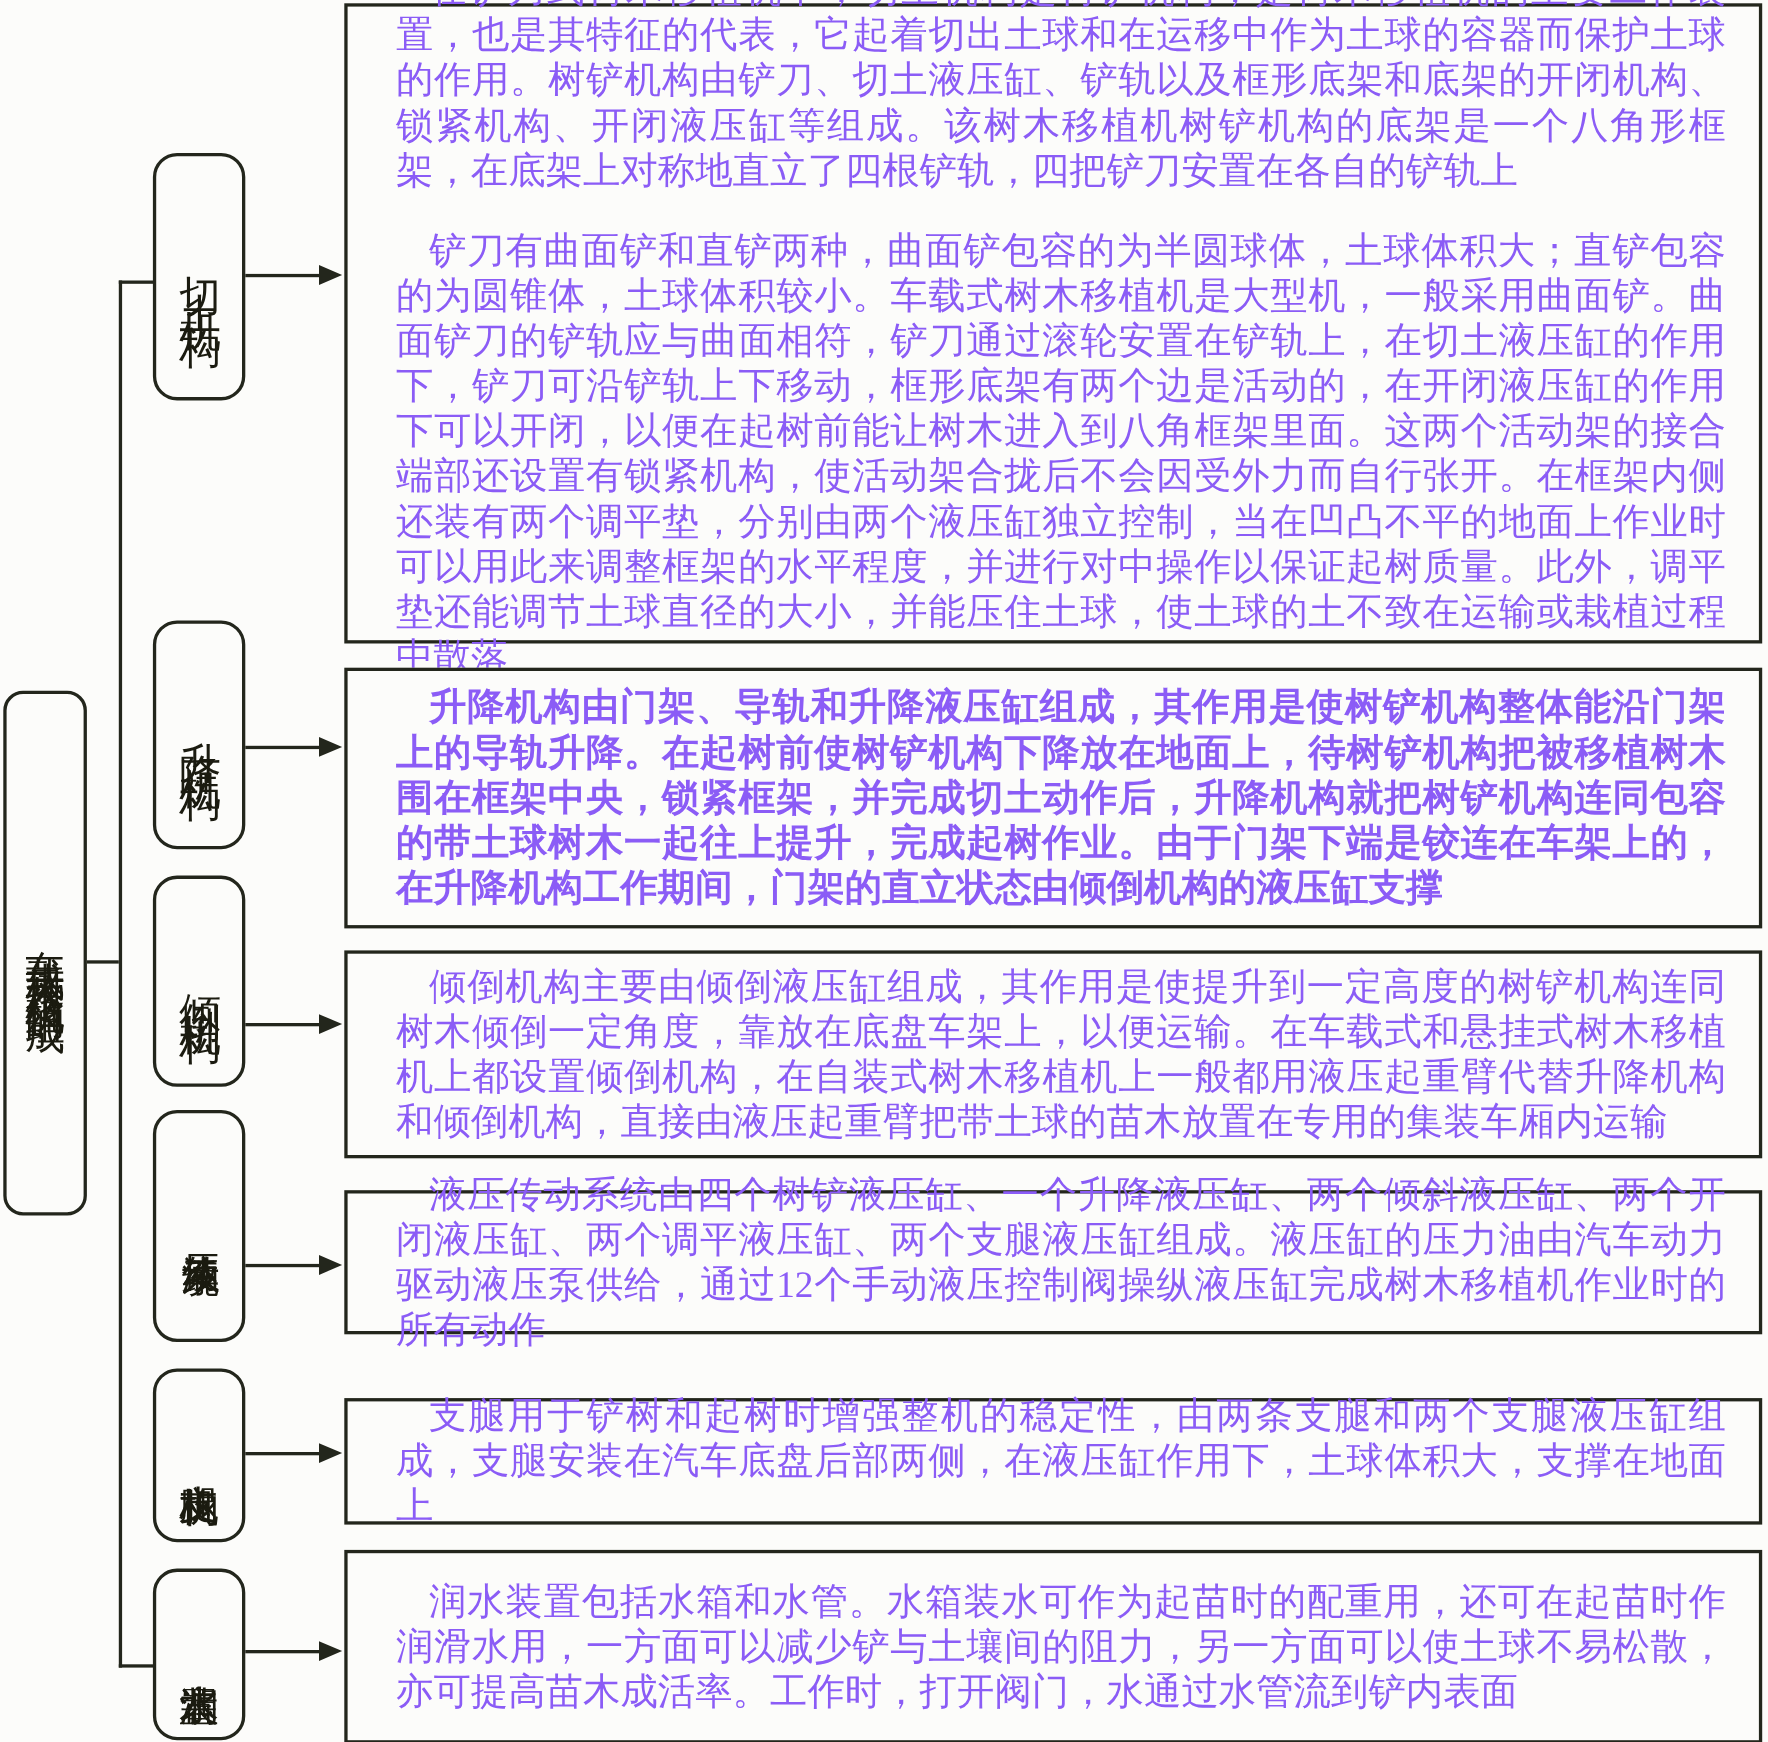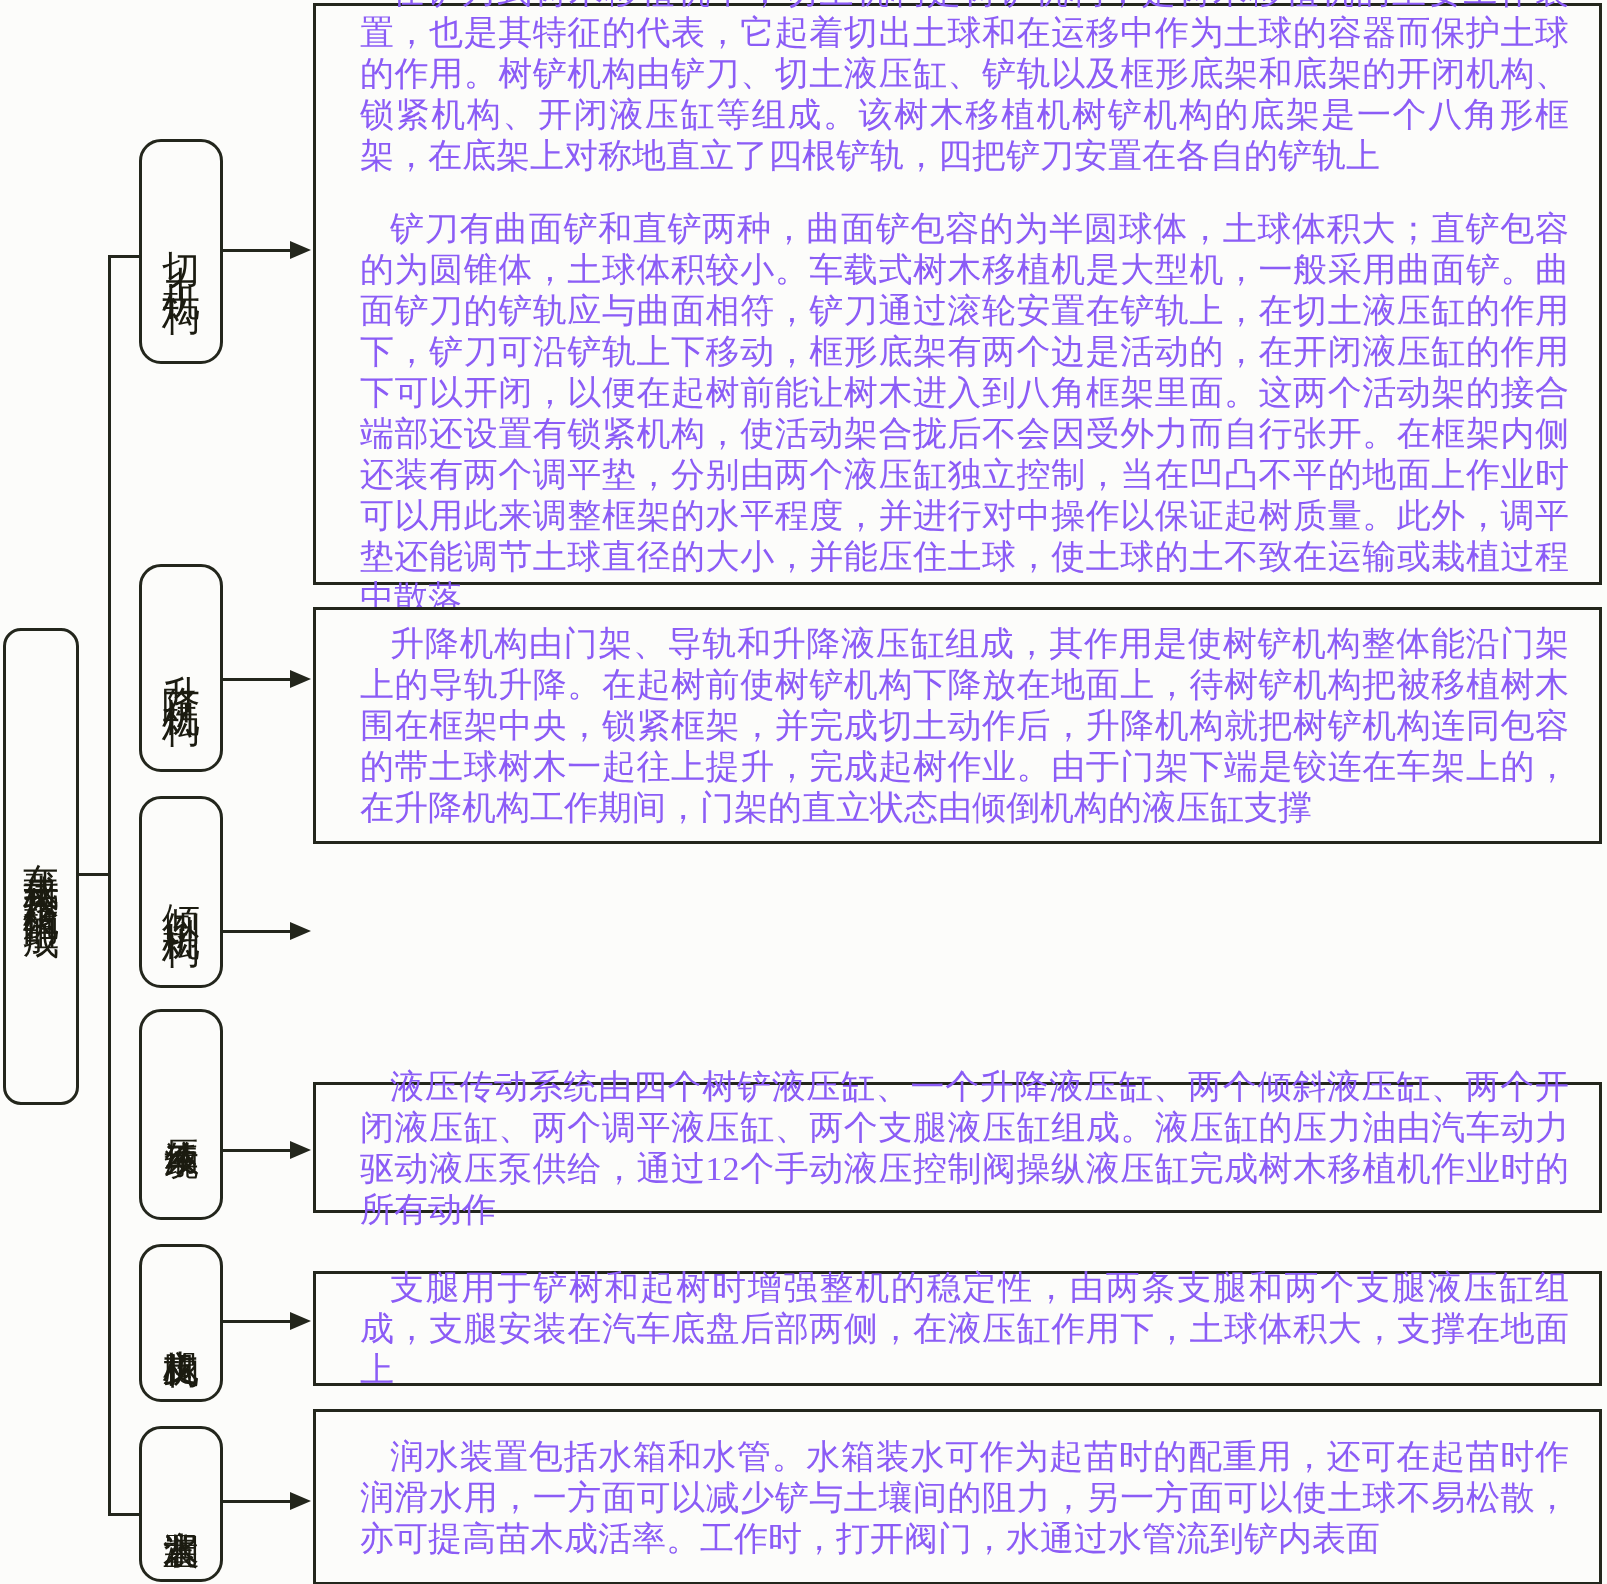--- a/index.html
+++ b/index.html
@@ -75,21 +75,21 @@
   .elbow-top{left:108px;top:255px;width:33px;height:3px;}
   .elbow-bottom{left:108px;top:1513px;width:33px;height:3px;}
   .root-connector{left:79px;top:873px;width:29px;height:3px;}
   .a1{left:223px;top:249px;width:68px;}
   .a2{left:223px;top:678px;width:68px;}
   .a3{left:223px;top:930px;width:68px;}
   .a4{left:223px;top:1149px;width:68px;}
   .a5{left:223px;top:1320px;width:68px;}
   .a6{left:223px;top:1500px;width:68px;}
   .b1{top:3px;height:582px;}
-  .b2{top:607px;height:237px;}
+  .b2{top:607px;height:237px;font-weight:bold;}
   .b3{top:864px;height:189px;}
   .b4{top:1082px;height:131px;align-items:center;}
   .b5{top:1271px;height:115px;}
   .b6{top:1409px;height:176px;}
 </style>
 </head>
 <body>
 
 <div class="canvas">
 
@@ -128,20 +128,23 @@
   <div class="arrow a5"></div>
   <div class="arrow a6"></div>
 
   <div class="desc b1">
     <p>在铲刀式树木移植机中，切土机构是树铲机构，是树木移植机的主要工作装置，也是其特征的代表，它起着切出土球和在运移中作为土球的容器而保护土球的作用。树铲机构由铲刀、切土液压缸、铲轨以及框形底架和底架的开闭机构、锁紧机构、开闭液压缸等组成。该树木移植机树铲机构的底架是一个八角形框架，在底架上对称地直立了四根铲轨，四把铲刀安置在各自的铲轨上</p>
     <p>铲刀有曲面铲和直铲两种，曲面铲包容的为半圆球体，土球体积大；直铲包容的为圆锥体，土球体积较小。车载式树木移植机是大型机，一般采用曲面铲。曲面铲刀的铲轨应与曲面相符，铲刀通过滚轮安置在铲轨上，在切土液压缸的作用下，铲刀可沿铲轨上下移动，框形底架有两个边是活动的，在开闭液压缸的作用下可以开闭，以便在起树前能让树木进入到八角框架里面。这两个活动架的接合端部还设置有锁紧机构，使活动架合拢后不会因受外力而自行张开。在框架内侧还装有两个调平垫，分别由两个液压缸独立控制，当在凹凸不平的地面上作业时可以用此来调整框架的水平程度，并进行对中操作以保证起树质量。此外，调平垫还能调节土球直径的大小，并能压住土球，使土球的土不致在运输或栽植过程中散落</p>
   </div>
   <div class="desc b2">
     <p>升降机构由门架、导轨和升降液压缸组成，其作用是使树铲机构整体能沿门架上的导轨升降。在起树前使树铲机构下降放在地面上，待树铲机构把被移植树木围在框架中央，锁紧框架，并完成切土动作后，升降机构就把树铲机构连同包容的带土球树木一起往上提升，完成起树作业。由于门架下端是铰连在车架上的，在升降机构工作期间，门架的直立状态由倾倒机构的液压缸支撑</p>
   </div>
+  <div class="desc b3">
+    <p>倾倒机构主要由倾倒液压缸组成，其作用是使提升到一定高度的树铲机构连同树木倾倒一定角度，靠放在底盘车架上，以便运输。在车载式和悬挂式树木移植机上都设置倾倒机构，在自装式树木移植机上一般都用液压起重臂代替升降机构和倾倒机构，直接由液压起重臂把带土球的苗木放置在专用的集装车厢内运输</p>
+  </div>
   <div class="desc b4">
     <p>液压传动系统由四个树铲液压缸、一个升降液压缸、两个倾斜液压缸、两个开闭液压缸、两个调平液压缸、两个支腿液压缸组成。液压缸的压力油由汽车动力驱动液压泵供给，通过12个手动液压控制阀操纵液压缸完成树木移植机作业时的所有动作</p>
   </div>
   <div class="desc b5">
     <p>支腿用于铲树和起树时增强整机的稳定性，由两条支腿和两个支腿液压缸组成，支腿安装在汽车底盘后部两侧，在液压缸作用下，土球体积大，支撑在地面上</p>
   </div>
   <div class="desc b6">
     <p>润水装置包括水箱和水管。水箱装水可作为起苗时的配重用，还可在起苗时作润滑水用，一方面可以减少铲与土壤间的阻力，另一方面可以使土球不易松散，亦可提高苗木成活率。工作时，打开阀门，水通过水管流到铲内表面</p>
   </div>
 

